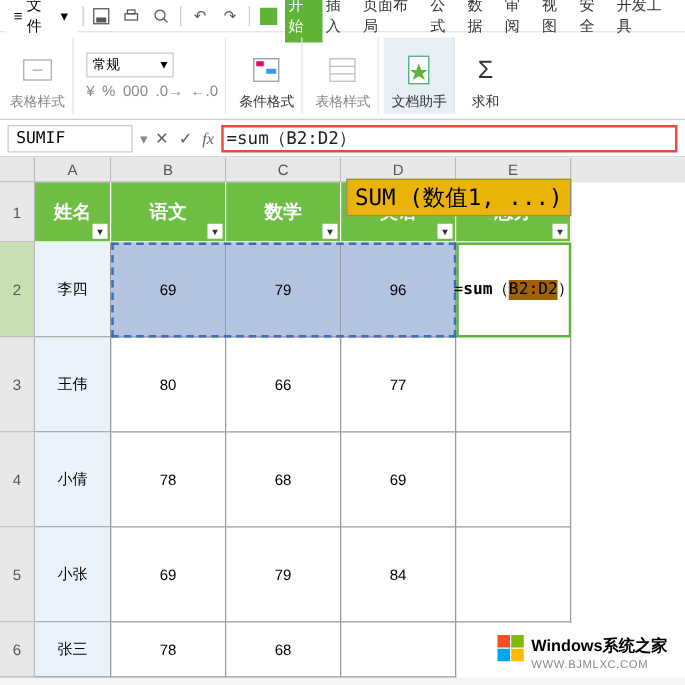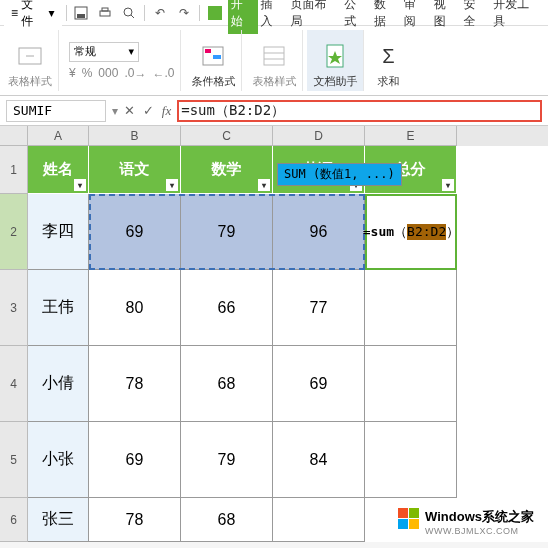--- a/index.html
+++ b/index.html
@@ -22,34 +22,34 @@
 .ribbon-select { width: 70px; height: 20px; border: 1px solid #ccc; font-size: 11px; padding: 0 4px; background: #fff; display: flex; align-items: center; justify-content: space-between; }
 .ribbon-tiny-icons { display: flex; gap: 6px; color: #888; }
 .ribbon-tiny-icons span { font-size: 12px; }
 
 .formula-bar-row { display: flex; align-items: center; height: 30px; background: #fff; border-bottom: 1px solid #ccc; padding: 2px 6px; gap: 6px; }
 .name-box { width: 100px; height: 22px; border: 1px solid #ccc; background: #fff; display: flex; align-items: center; padding: 0 6px; font-family: monospace; font-size: 13px; }
 .fb-icons { display: flex; gap: 8px; color: #666; font-size: 13px; align-items: center; }
 .fb-icons .fx { font-style: italic; font-family: serif; }
 .formula-input { flex: 1; height: 22px; border: 2px solid #e74c3c; background: #fff; display: flex; align-items: center; padding: 0 2px; font-family: monospace; font-size: 14px; color: #222; position: relative; }
 
-.tooltip { position: absolute; left: 277px; top: 143px; background: #0ea5e9; border: 1px solid #888; padding: 2px 6px; font-size: 12px; z-index: 10; font-family: monospace; margin-top: 20px; }
+.tooltip { position: absolute; left: 277px; top: 143px; background: #eab308; border: 1px solid #888; padding: 2px 6px; font-size: 18px; z-index: 10; font-family: monospace; }
 .edit-bar-label { position: absolute; right: 60px; top: 148px; border: 1px solid #aaa; padding: 2px 8px; font-size: 11px; background: #fff; }
 
 .sheet-area { position: relative; background: #fff; }
 .col-headers { display: flex; height: 20px; background: #e8e8e8; }
 .corner { width: 28px; border-right: 1px solid #bbb; border-bottom: 1px solid #bbb; background: #e8e8e8; }
 .col-h { border-right: 1px solid #bbb; border-bottom: 1px solid #bbb; display: flex; align-items: center; justify-content: center; font-size: 12px; color: #555; background: #e8e8e8; }
 .col-h.A { width: 61px; }
 .col-h.wide { width: 92px; }
 
 .row { display: flex; }
 .row-h { width: 28px; display: flex; align-items: center; justify-content: center; border-right: 1px solid #bbb; border-bottom: 1px solid #bbb; background: #e8e8e8; font-size: 12px; color: #555; }
 .row-h.editing { background: #c8e0b4; }
-.cell { border-right: 1px solid #999; border-bottom: 1px solid #999; display: flex; align-items: center; justify-content: center; font-size: 16px; position: relative; }
+.cell { border-right: 1px solid #999; border-bottom: 1px solid #999; display: flex; align-items: center; justify-content: center; font-size: 12px; position: relative; }
 .cell.A { width: 61px; align-items: center; }
 .cell.wide { width: 92px; }
 
 .hdr-row .cell { height: 48px; background: #6ebe44; color: #fff; font-weight: bold; font-size: 15px; border-color: #fff; }
 .hdr-row .row-h { height: 48px; }
 .hdr-row .cell .filter { position: absolute; right: 2px; bottom: 2px; width: 12px; height: 12px; background: #fff; display: flex; align-items: center; justify-content: center; font-size: 8px; color: #333; }
 
 .data-row .cell { height: 76px; }
 .data-row .row-h { height: 76px; }
 .data-row .cell.A { background: #eaf3fb; }

